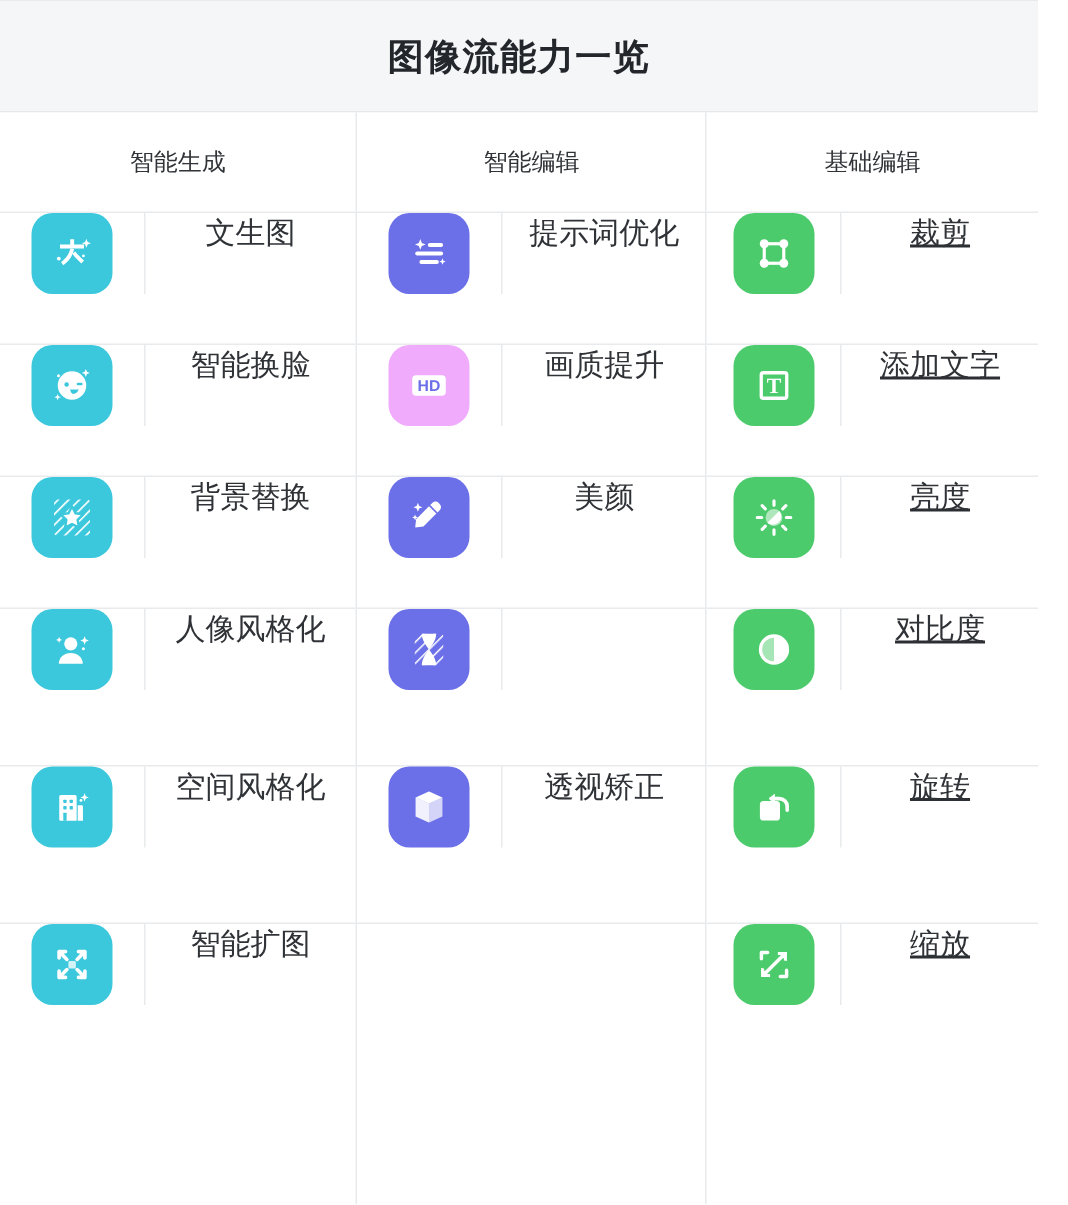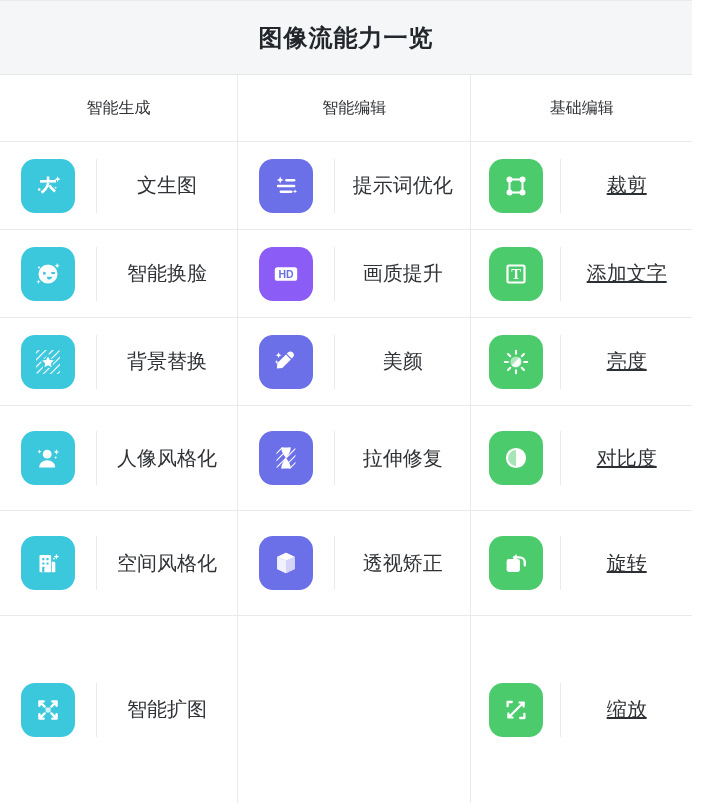--- a/index.html
+++ b/index.html
@@ -74,21 +74,21 @@
     display: flex;
     flex-direction: column;
   }
   .column:last-child { border-right: none; }
   .column.c1 { width: 245px; }
   .column.c2 { width: 240px; }
   .column.c3 { width: 227px; text-decoration: underline; }
 
   .row {
     display: flex;
-    align-items: center;
+    align-items: flex-start;
     border-bottom: 1px solid #e8eaec;
     box-sizing: border-box;
   }
   .row:last-child { border-bottom: none; }
   .row.h-std  { flex: 0 0 88px; }
   .row.h-tall { flex: 0 0 105px; }
   .row.h-last { flex: 1 1 auto; }
 
   .icon-cell {
     box-sizing: border-box;
@@ -269,21 +269,21 @@
               </g>
             </svg>
           </div>
         </div>
         <div class="label-cell">提示词优化</div>
       </div>
 
 
       <div class="row h-std">
         <div class="icon-cell">
-          <div class="icon-tile" style="background:#8b5cf6">
+          <div class="icon-tile" style="background:#f0abfc">
             <svg width="36" height="36" viewBox="0 0 36 36">
               <rect x="6.8" y="11.2" width="22.4" height="13.6" rx="2.6" fill="#fff"></rect>
               <text x="18" y="21.6" font-family="Liberation Sans, sans-serif" font-size="10.5" font-weight="bold" fill="#6b6fe8" text-anchor="middle">HD</text>
             </svg>
           </div>
         </div>
         <div class="label-cell">画质提升</div>
       </div>
 
       <div class="row h-std">
@@ -310,21 +310,20 @@
                 <pattern id="hatchPu2" width="5" height="5" patternTransform="rotate(45)" patternUnits="userSpaceOnUse">
                   <rect width="5" height="5" fill="none"></rect>
                   <line x1="0" y1="0" x2="0" y2="5" stroke="#fff" stroke-width="2.0"></line>
                 </pattern>
               </defs>
               <rect x="8.5" y="7.5" width="19" height="21" rx="1.5" fill="url(#hatchPu2)"></rect>
               <path d="M13.2 7.5h9.6c0 4.2-2.6 7.4-4.8 10.5 2.2 3.1 4.8 6.3 4.8 10.5h-9.6c0-4.2 2.6-7.4 4.8-10.5-2.2-3.1-4.8-6.3-4.8-10.5z" fill="#fff"></path>
             </svg>
           </div>
         </div>
-        <div class="label-cell">拉伸修复</div>
       </div>
 
       <div class="row h-tall">
         <div class="icon-cell">
           <div class="icon-tile" style="background:#6b6fe8">
             <svg width="36" height="36" viewBox="0 0 36 36">
               <g>
                 <path d="M18 7.0l9.5 4.4v13.2L18 29.0 8.5 24.6V11.4z" fill="#fff" opacity=".35"></path>
                 <path d="M18 7.0l9.5 4.4L18 15.6 8.5 11.4z" fill="#fff"></path>
                 <path d="M18 15.6v13.4L8.5 24.6V11.4z" fill="#fff" opacity=".85"></path>

